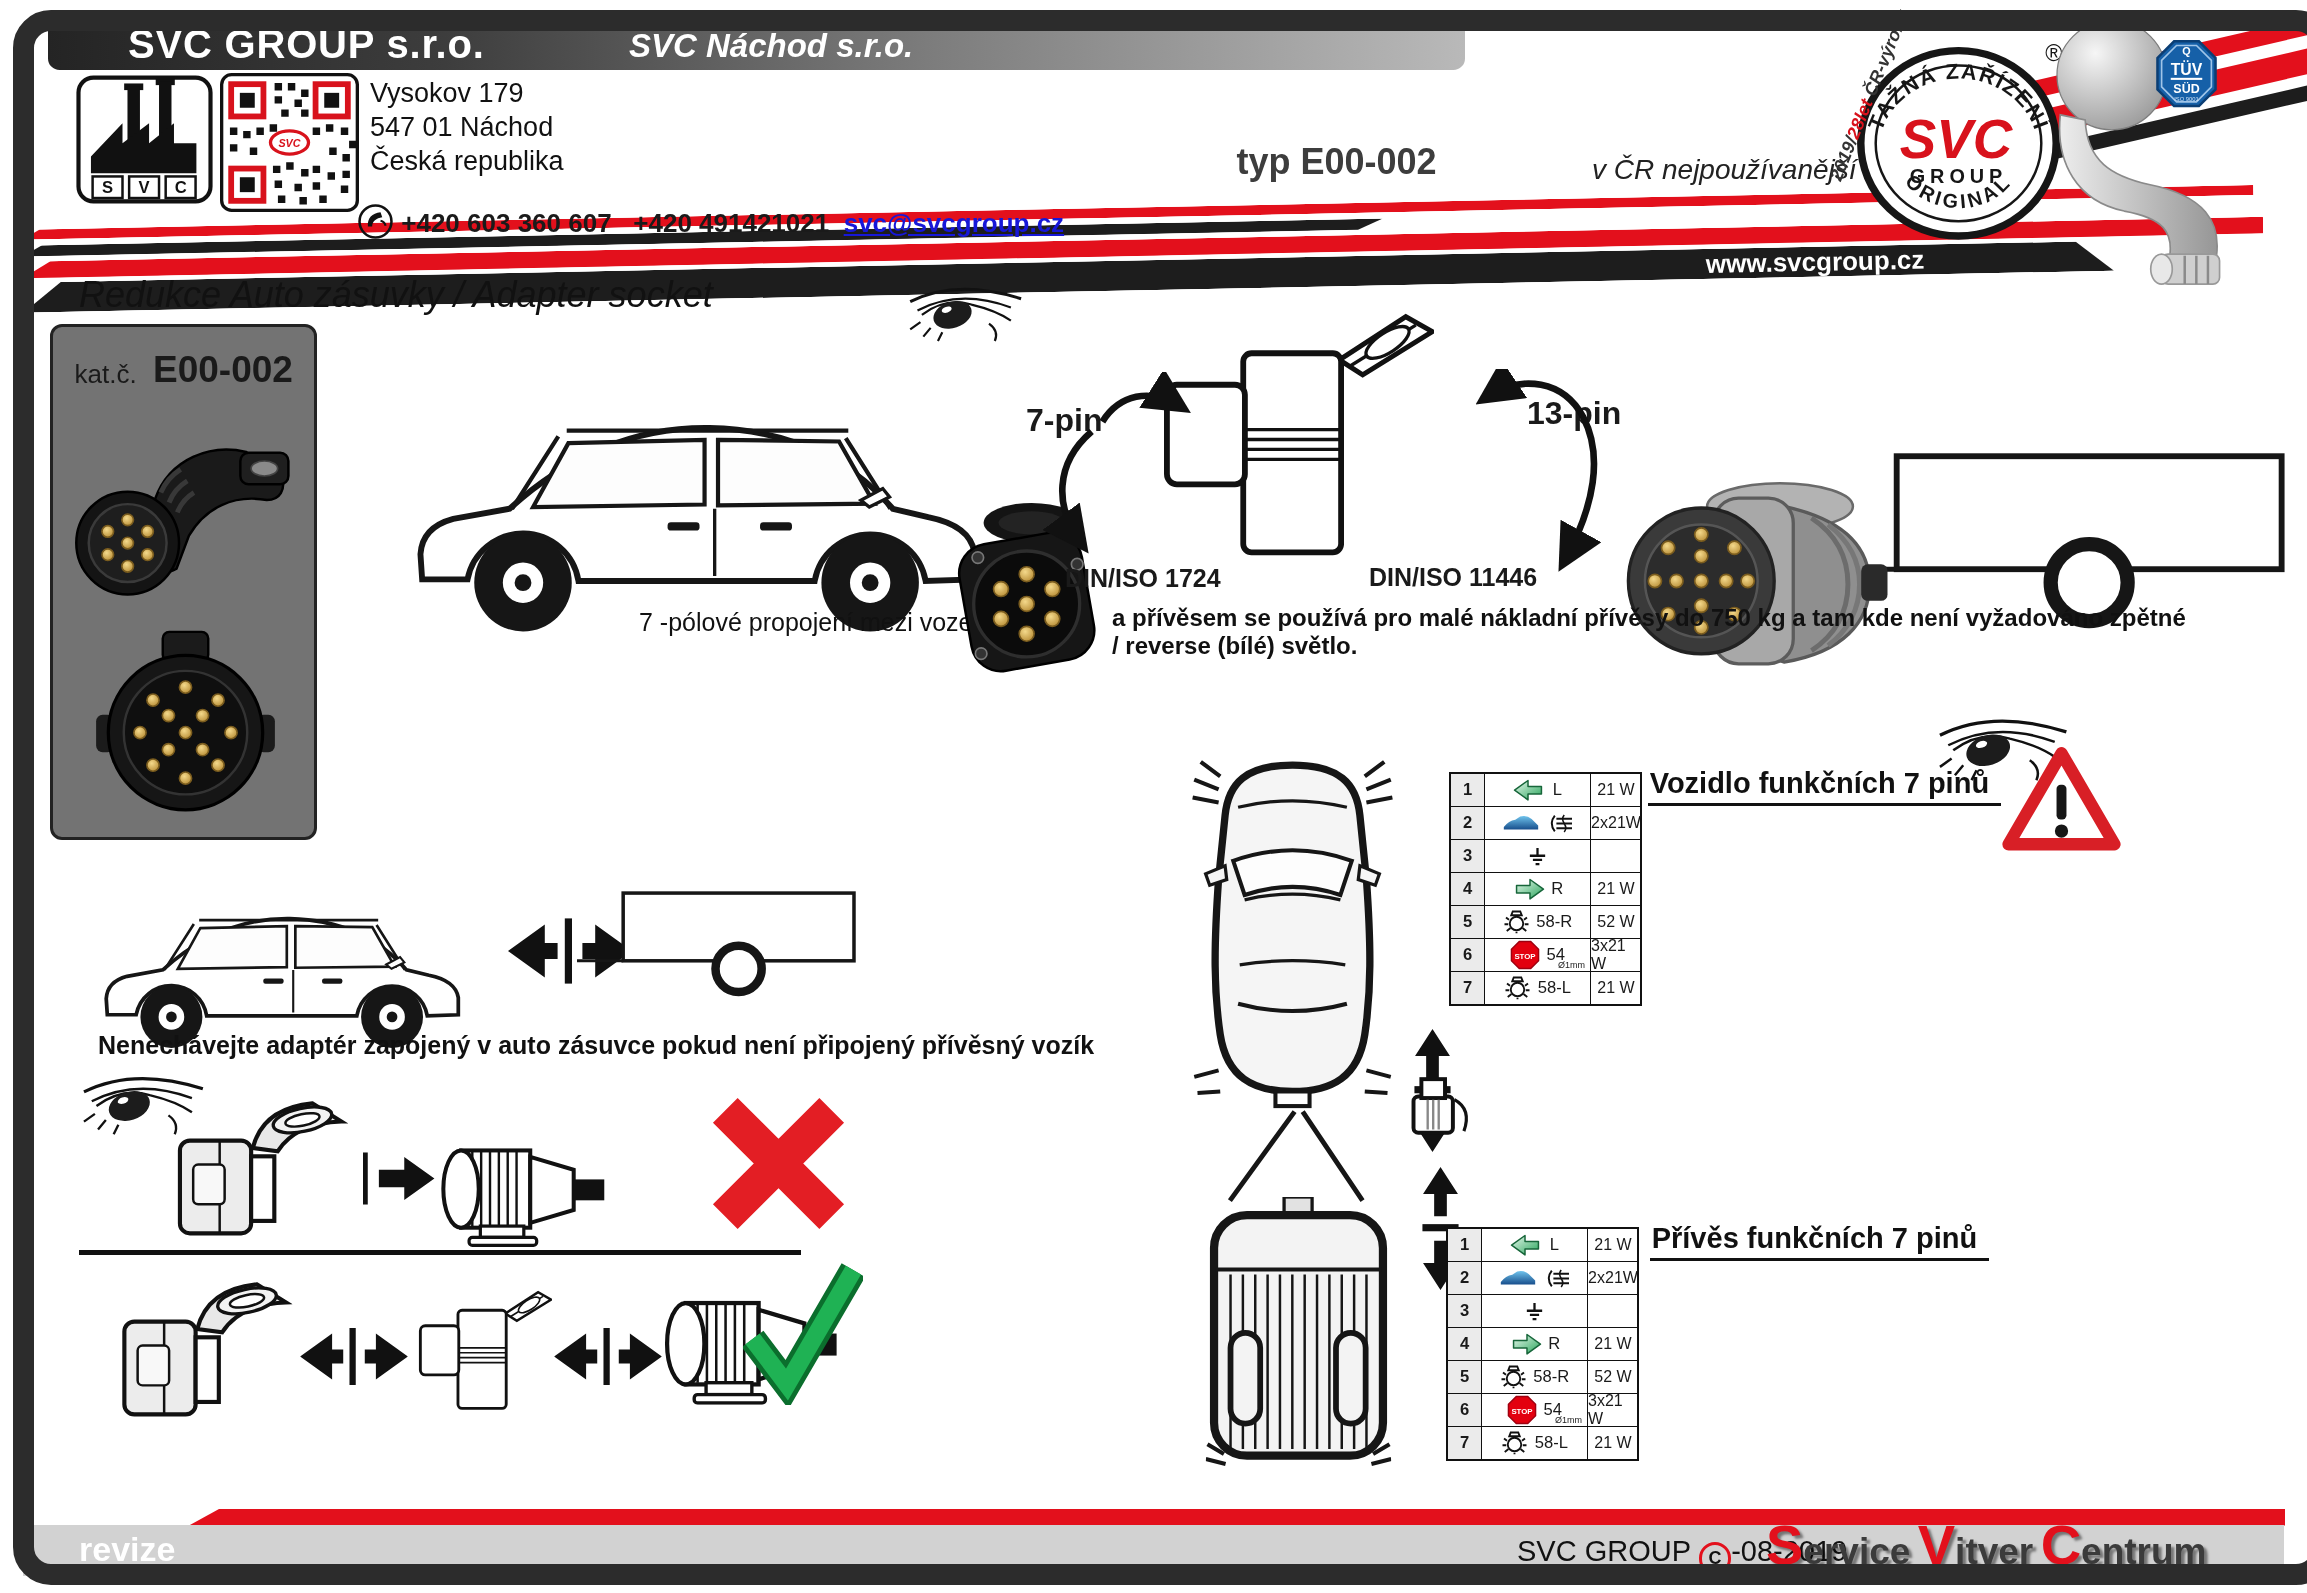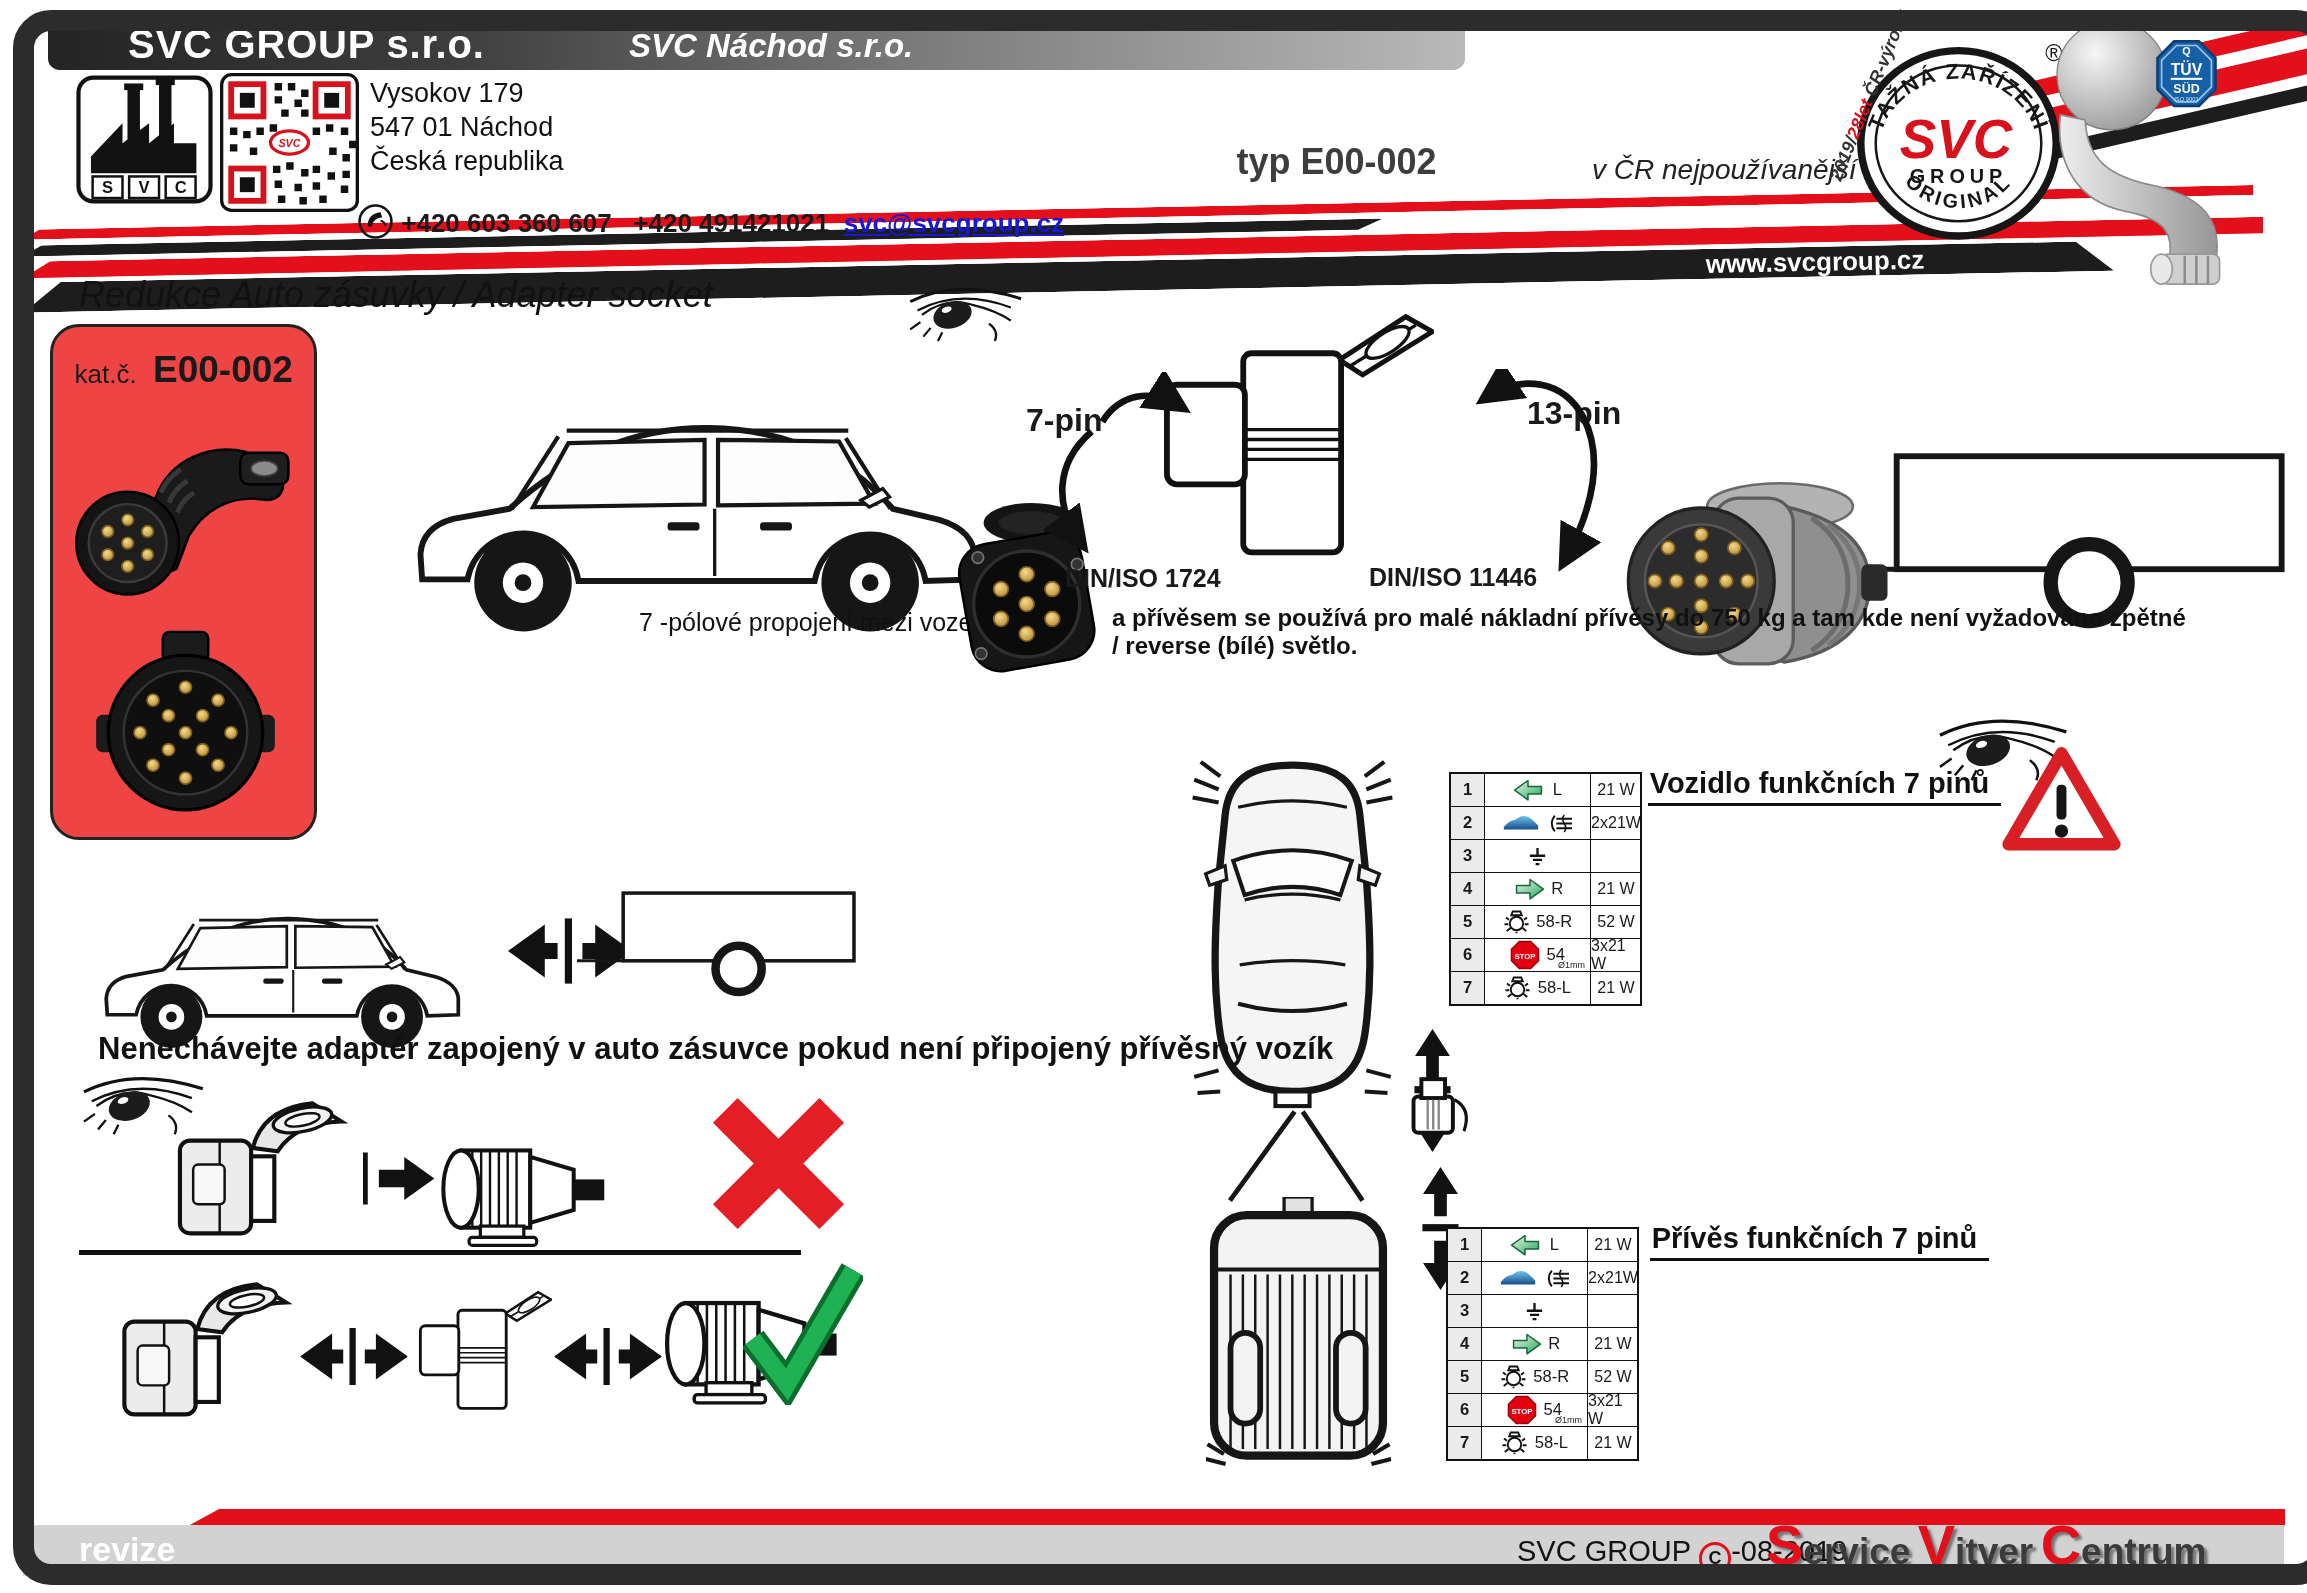--- a/index.html
+++ b/index.html
@@ -24,28 +24,28 @@
   .stripes{left:21.6px;top:184px;width:2266px;height:93px;transform:rotate(-1.15deg);z-index:1;}
   .stripes .s{position:absolute;left:0;}
   .s1{top:23px;height:10px;width:2232px;background:#e3101c;clip-path:polygon(18px 0,100% 0,100% 100%,0 100%);}
   .s2{top:39px;height:10.8px;width:1361px;background:#1d1d1d;clip-path:polygon(20px 0,100% 0,calc(100% - 25px) 100%,0 100%);}
   .s3{top:55px;height:16.6px;width:2241px;background:#e3101c;clip-path:polygon(28px 0,100% 0,100% 100%,0 100%);}
   .s4{top:76px;height:30px;width:2091px;background:#1d1d1d;clip-path:polygon(38px 0,calc(100% - 38px) 0,100% 100%,0 100%);}
   .website{position:absolute;left:1683px;top:0px;font-size:26px;font-weight:bold;color:#fff;}
   .corner-stripes{left:1995px;top:43px;width:332px;height:133px;transform:rotate(-13deg);z-index:1;}
   .corner-stripes div{position:absolute;left:0;width:332px;}
   .section-heading{left:79px;top:274px;font-size:36px;font-style:italic;color:#111;z-index:2;}
-  .panel{left:50px;top:324px;width:261px;height:510px;border:3.3px solid #222;border-radius:29px;z-index:2;background:#ef4444;}
+  .panel{left:50px;top:324px;width:261px;height:510px;border:3.3px solid #222;border-radius:12px;z-index:2;background:#737373;}
   .panel .katl{position:absolute;left:21.6px;top:32px;font-size:26px;}
   .panel .katv{position:absolute;left:100px;top:21.6px;font-size:37px;font-weight:bold;}
   .lbl-pin{font-size:32px;font-weight:bold;z-index:3;}
   .lbl-din{font-size:25px;font-weight:bold;z-index:3;}
   .cap{font-size:25px;color:#111;z-index:3;}
   .cap-b{font-size:24px;font-weight:bold;color:#111;z-index:3;}
-  .warn-note{left:98px;top:1031px;font-size:31px;font-weight:bold;color:#111;z-index:3;}
+  .warn-note{left:98px;top:1031px;font-size:25px;font-weight:bold;color:#111;z-index:3;}
   .ptable{width:189px;border:2.5px solid #111;background:#fff;z-index:3;}
   .trow{display:flex;height:32px;border-bottom:1.7px solid #111;}
   .trow:last-child{border-bottom:none;}
   .cell{border-right:1.7px solid #111;display:flex;align-items:center;justify-content:center;}
   .cell:last-child{border-right:none;}
   .c-pin{width:33px;background:#ebebeb;font-weight:bold;font-size:16.6px;flex:none;}
   .c-ic{width:105px;flex:none;gap:6.6px;position:relative;}
   .c-w{width:50px;font-size:16px;flex:none;}
   .c-ic .lbl{font-size:16.6px;}
   .c-ic .sub{position:absolute;right:5px;bottom:0.8px;font-size:9px;color:#222;}

